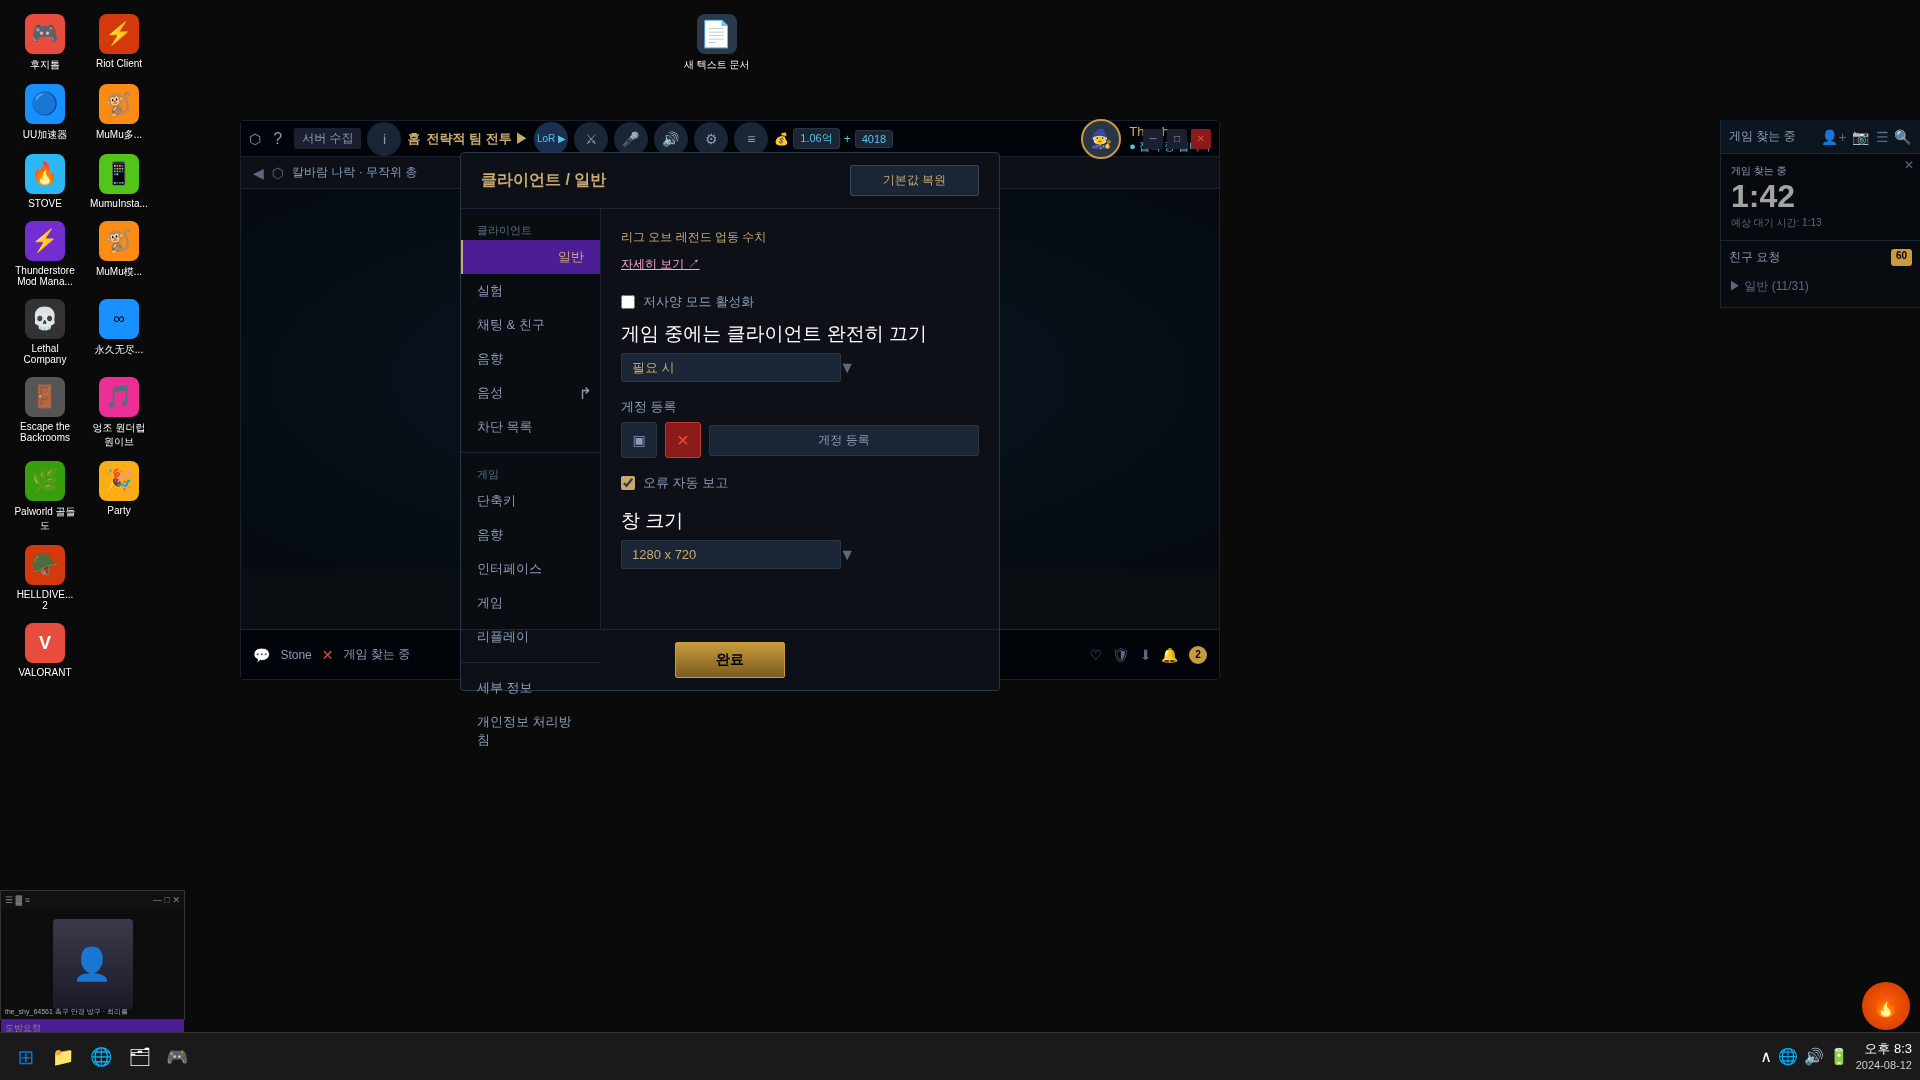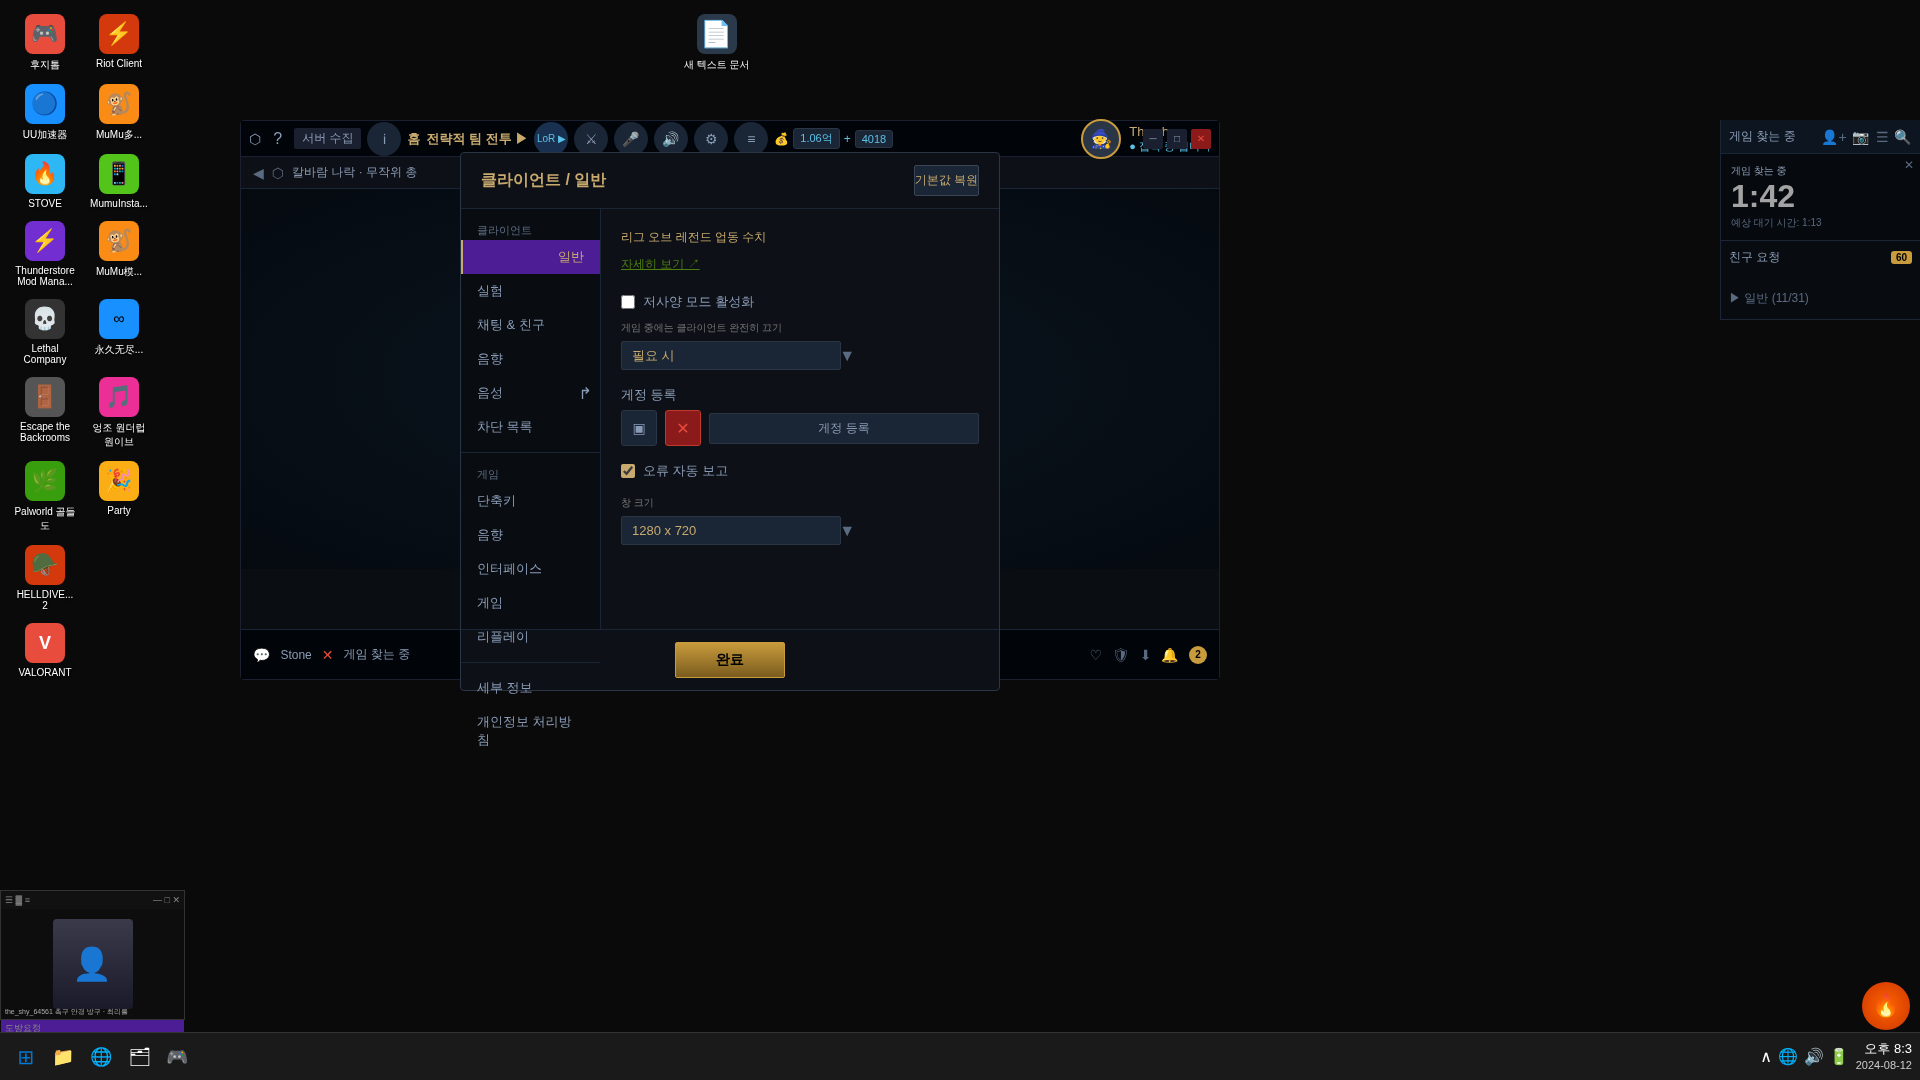--- a/index.html
+++ b/index.html
@@ -209,21 +209,21 @@
     .settings-title {
       color: #c8aa6e;
       font-size: 16px;
       font-weight: bold;
     }
     .settings-restore-btn {
       background: #1a2535;
       border: 1px solid #3a4555;
       color: #c8aa6e;
       font-size: 12px;
-      padding: 6px 0;
+      padding: 6px 32px;
       cursor: pointer;
       border-radius: 2px;
     }
 
     .settings-body {
       display: flex;
       height: 420px;
     }
 
     
@@ -266,21 +266,21 @@
 
     .content-section {
       margin-bottom: 20px;
     }
     .content-section-title {
       color: #c8aa6e;
       font-size: 12px;
       margin-bottom: 8px;
     }
     .content-link {
-      color: #4d7c0f;
+      color: #f9a8d4;
       font-size: 12px;
       cursor: pointer;
       text-decoration: underline;
     }
 
     .checkbox-row {
       display: flex;
       align-items: center;
       gap: 8px;
       margin-bottom: 10px;
@@ -292,22 +292,22 @@
     }
     .checkbox-label {
       color: #8a9bb5;
       font-size: 13px;
     }
 
     .dropdown-row {
       margin-bottom: 16px;
     }
     .dropdown-label {
-      color: #737373;
-      font-size: 10px;
+      color: #ffffff;
+      font-size: 19px;
       margin-bottom: 6px;
     }
     .dropdown-select {
       width: 220px;
       background: #1a2535;
       border: 1px solid #2a3545;
       color: #c8aa6e;
       font-size: 13px;
       padding: 6px 10px;
       cursor: pointer;
@@ -846,21 +846,21 @@
     </div>
 
     <div style="background:#060a0e; border-bottom:1px solid #1a2535; padding:10px; position:relative;">
       <span style="position:absolute; right:6px; top:4px; color:#5a6a80; cursor:pointer; font-size:12px;">✕</span>
       <div style="color:#8a9bb5; font-size:10px; margin-bottom:2px;">게임 찾는 중</div>
       <div style="color:#a3a3a3; font-size:32px; font-weight:bold; line-height:1;">1:42</div>
       <div style="color:#5a6a80; font-size:10px; margin-top:4px;">예상 대기 시간: 1:13</div>
     </div>
 
     <div style="padding:8px;">
-      <div style="display:flex; align-items:center; justify-content:space-between; margin-bottom:20px;">
+      <div style="display:flex; justify-content:space-between; margin-bottom:8px;">
         <span style="color:#8a9bb5; font-size:12px;">친구 요청</span>
         <span style="background:#c89b3c; color:#000; border-radius:3px; padding:1px 5px; font-size:10px; font-weight:bold;">60</span>
       </div>
       <div style="color:#5a6a80; font-size:12px; padding:4px 0;">
         ▶ <span>일반 (11/31)</span>
       </div>
     </div>
   </div>
 
   <div class="stream-window">

